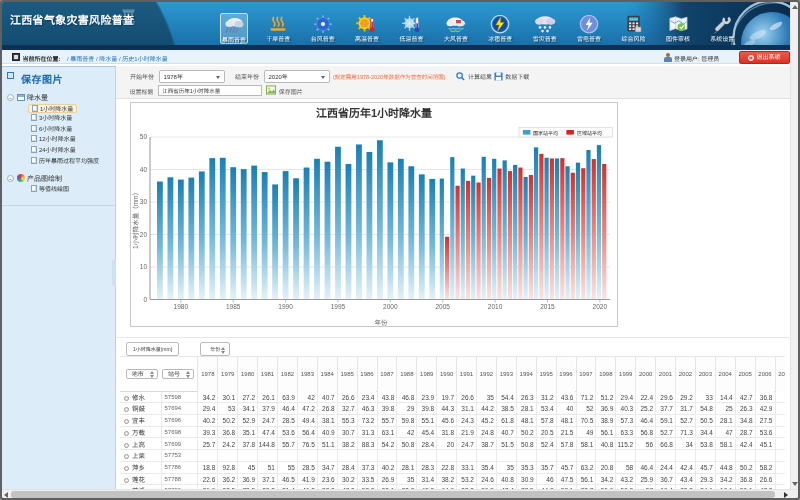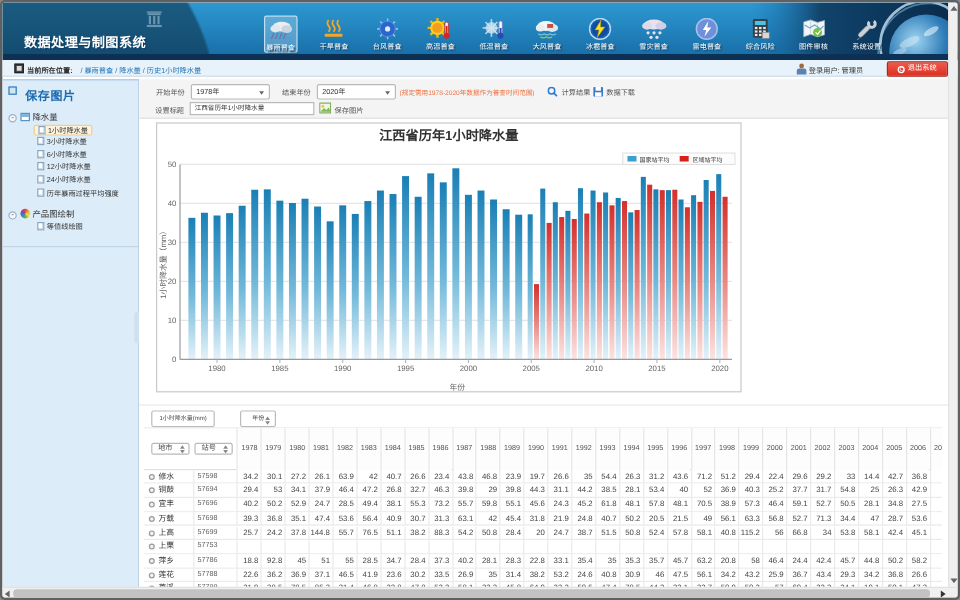--- a/index.html
+++ b/index.html
@@ -108,21 +108,21 @@
       <ellipse cx="124" cy="41" rx="6" ry="2.4" fill="#bfdff0" opacity="0.5" transform="rotate(-20 124 41)"></ellipse>
     </svg></div>
     <svg id="bldg" viewBox="0 0 13 14" xmlns="http://www.w3.org/2000/svg">
         <rect x="1" y="2" width="11" height="1.6" fill="#cfe2ee"></rect>
         <rect x="0.2" y="0.5" width="12.6" height="1.2" fill="#cfe2ee"></rect>
         <rect x="2" y="4.2" width="1.8" height="7" fill="#cfe2ee"></rect>
         <rect x="5.6" y="4.2" width="1.8" height="7" fill="#cfe2ee"></rect>
         <rect x="9.2" y="4.2" width="1.8" height="7" fill="#cfe2ee"></rect>
         <rect x="0.2" y="11.8" width="12.6" height="1.8" fill="#cfe2ee"></rect>
       </svg>
-    <div id="title2">数据处理与制图系统</div>
+    <div id="title1">江西省气象灾害风险普查</div>
     <div class="hicon sel" style="left:217.9px;">
         <svg width="22" height="19" viewBox="0 0 26 23" xmlns="http://www.w3.org/2000/svg">
           <ellipse cx="14" cy="7.5" rx="9" ry="5" fill="#e8eef4"></ellipse>
           <ellipse cx="7.5" cy="9.5" rx="5" ry="3.8" fill="#dfe7ef"></ellipse>
           <ellipse cx="19" cy="10" rx="5.5" ry="4" fill="#c8d4e0"></ellipse>
           <g stroke="#7a6fa8" stroke-width="1.3">
             <line x1="6" y1="14" x2="3.5" y2="20"></line>
             <line x1="10" y1="14" x2="7.5" y2="20"></line>
             <line x1="14" y1="14" x2="11.5" y2="20"></line>
             <line x1="18" y1="14" x2="15.5" y2="20"></line>

